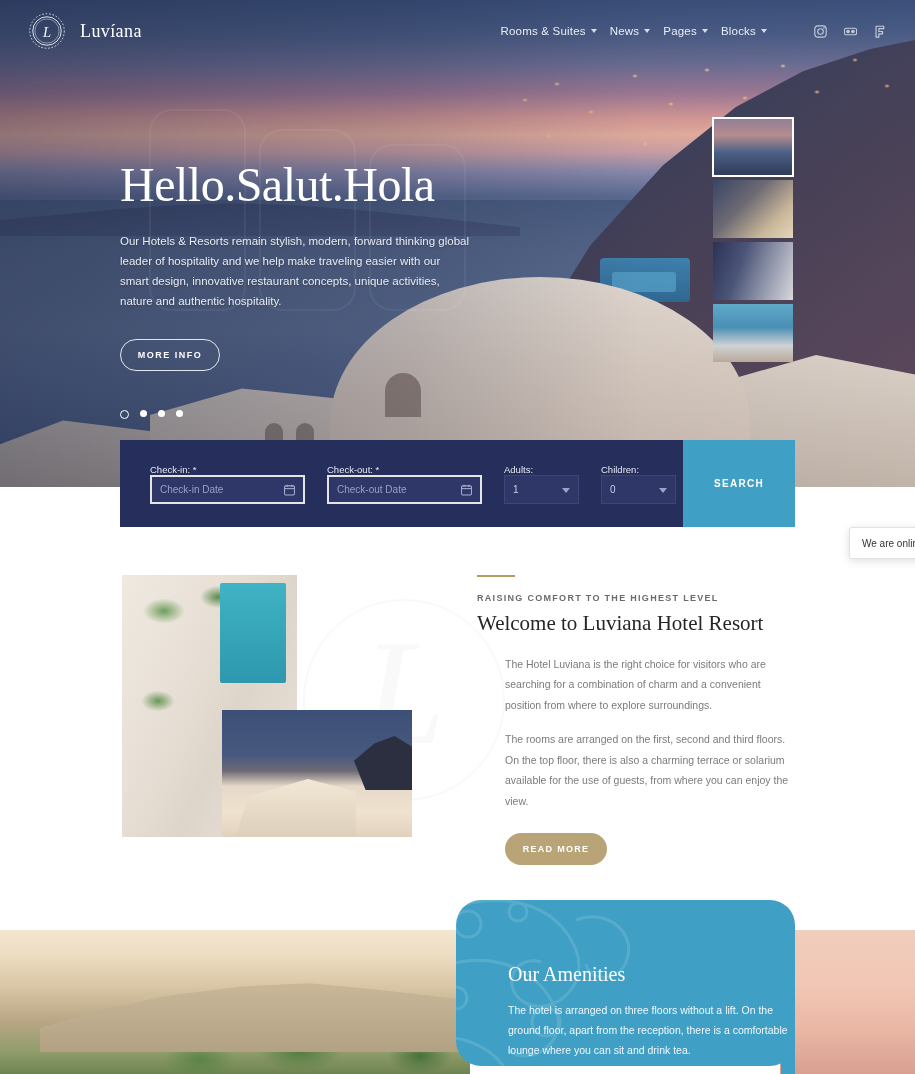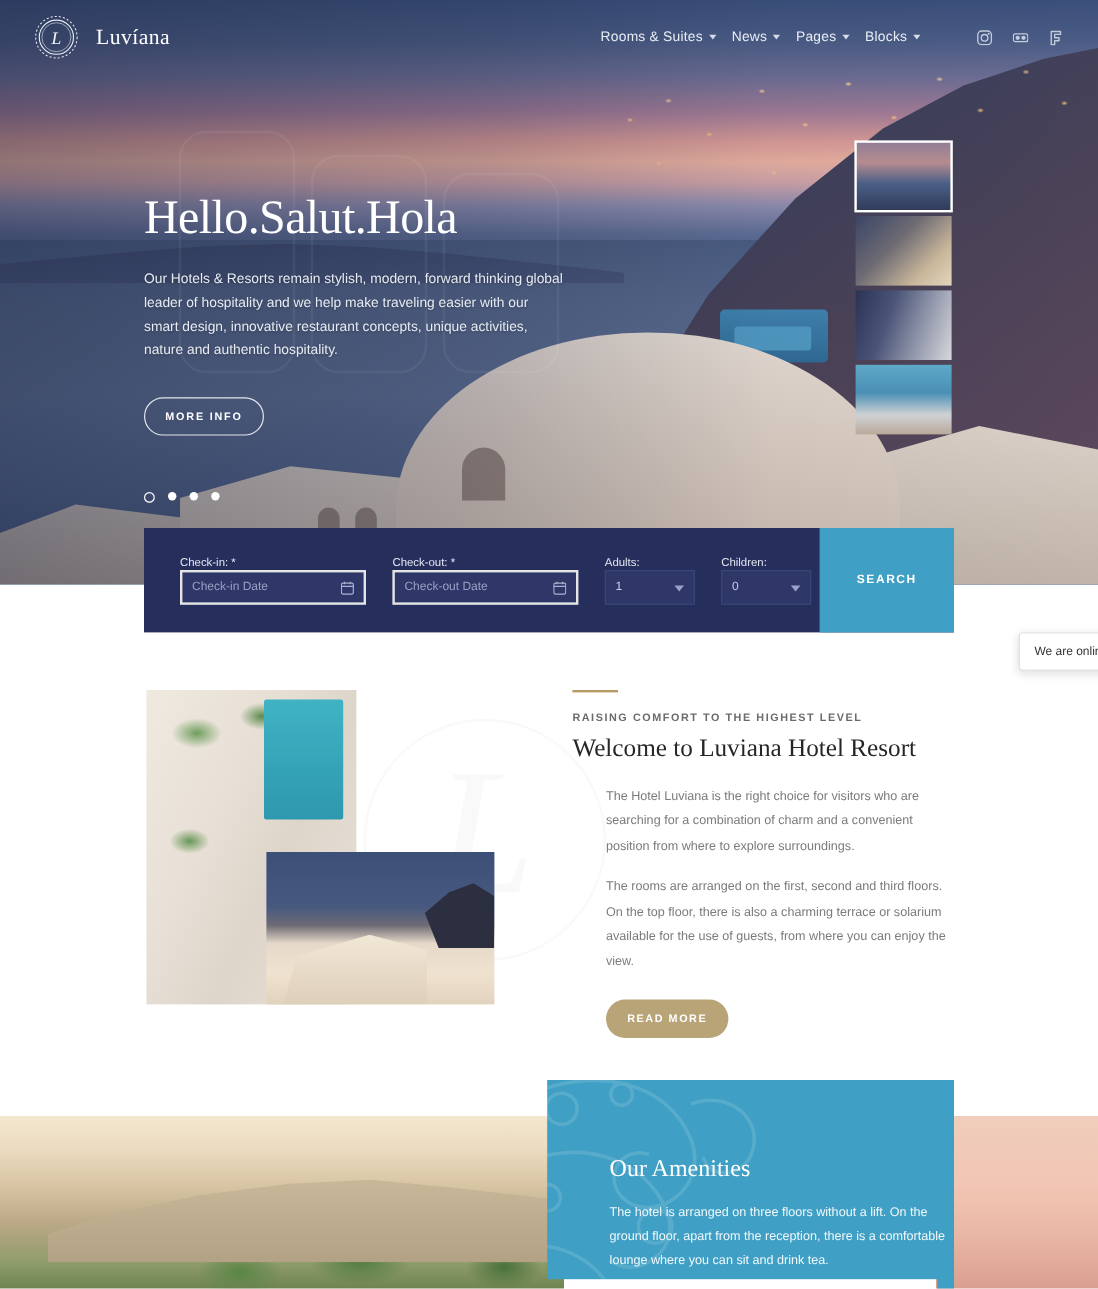--- a/index.html
+++ b/index.html
@@ -127,21 +127,21 @@
     color:#e8ecf4; font-size:11.5px; letter-spacing:.2px;
     display:flex; align-items:center; gap:5px; cursor:pointer;
   }
   .caret { width:0;height:0;border-left:3.5px solid transparent;border-right:3.5px solid transparent;border-top:4px solid #d6dce8; }
   .socials { display:flex; align-items:center; gap:17px; margin-left:34px; margin-right:28px; }
   .soc { width:13px; height:13px; opacity:.82; cursor:pointer; }
 
   
   .hero-content { position:absolute; left:120px; top:160px; width:420px; z-index:12; }
   .hero-title {
-    font-family:"Liberation Serif", serif; color:#fff; font-size:40px;
+    font-family:"Liberation Serif", serif; color:#fff; font-size:48px;
     line-height:1.05; font-weight:400; letter-spacing:-.5px;
   }
   .hero-sub {
     margin-top:22px; color:#e7ebf3; font-size:11.5px; line-height:1.72;
     width:350px; text-shadow:0 1px 2px rgba(0,0,0,.25);
   }
   .btn-outline {
     margin-top:28px; display:inline-flex; align-items:center; justify-content:center;
     width:100px; height:32px; border:1px solid rgba(255,255,255,.85);
     border-radius:18px; color:#fff; font-size:9px; letter-spacing:1.5px;
@@ -267,21 +267,21 @@
   }
   .band-photo-r {
     position:absolute; right:0; top:30px; width:135px; height:144px;
     background: linear-gradient(to bottom, #f0cdbc 0%, #f2c6b4 40%, #e9b6a4 70%, #d99f90 100%);
   }
   .band-rail {
     position:absolute; right:120px; top:30px; width:14px; height:144px; background:#3f9fc4;
   }
   .amen {
     position:absolute; left:456px; top:0; width:339px; height:166px;
-    background:#3f9fc4; overflow:hidden;
+    background:#3f9fc4; overflow:hidden;border-radius:25px;
   }
   .amen-wm { position:absolute; left:-30px; top:-10px; width:230px; height:210px; opacity:.13; }
   .amen-h3 {
     position:absolute; left:52px; top:63px;
     font-family:"Liberation Serif", serif; color:#fff; font-size:20px; font-weight:400;
   }
   .amen-p {
     position:absolute; left:52px; top:101px; width:280px;
     color:#f0f8fb; font-size:10.5px; line-height:1.9;
   }

